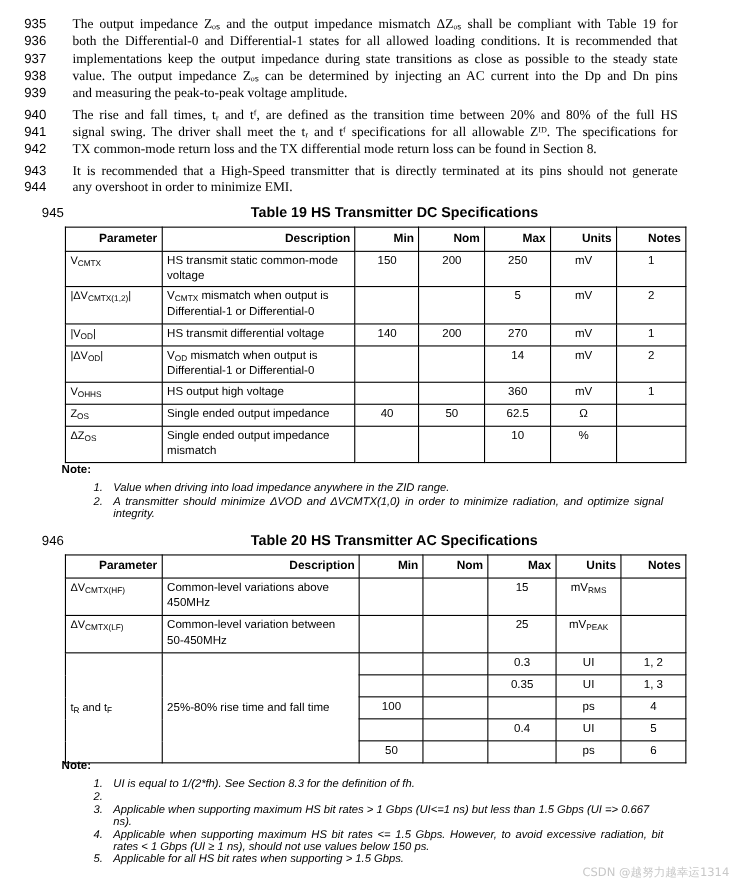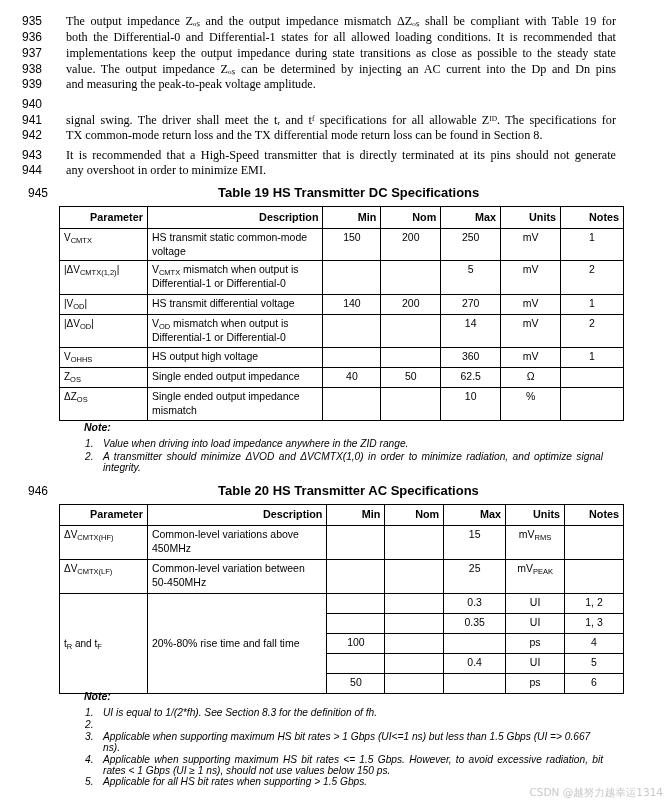--- a/index.html
+++ b/index.html
@@ -11,37 +11,37 @@
     position: absolute; left: 0; width: 669px; height: 16px;
     font-family: "Liberation Serif", serif; font-size: 12.2px; line-height: 16px;
   }
   .ln {
     position: absolute; left: 22px; width: 30px;
     font-family: "Liberation Sans", sans-serif; font-size: 12px;
   }
   .lt { position: absolute; left: 66px; width: 550px; white-space: nowrap; }
   .lt.j { text-align: justify; text-align-last: justify; }
   .caption {
-    position: absolute; left: 6px; width: 589px; height: 18px;
+    position: absolute; left: 16px; width: 589px; height: 18px;
     font-family: "Liberation Sans", sans-serif; font-weight: bold; font-size: 13px;
   }
   .caption .ln { font-weight: normal; font-size: 12px; top: 1px; }
   .caption .ct { position: absolute; left: 212px; top: 0; white-space: nowrap; }
   table {
     position: absolute; border-collapse: collapse;
     font-family: "Liberation Sans", sans-serif; font-size: 10.5px;
   }
   td, th { border: 1px solid #000; vertical-align: top; padding: 2px 4px; line-height: 13.5px; }
   th { font-weight: bold; text-align: right; vertical-align: middle; font-size: 10.8px; }
   td.c { text-align: center; }
   td.p { font-size: 10px; }
   sub { font-size: 7.5px; vertical-align: -2px; line-height: 0; margin-top: 20px; }
   .note-title {
-    position: absolute; left: 84px; font-family: "Liberation Sans", sans-serif;
-    font-size: 10.5px; font-weight: bold; font-style: italic;
+    position: absolute; left: 56px; font-family: "Liberation Sans", sans-serif;
+    font-size: 10.5px; font-weight: bold; 
   }
   .note {
     position: absolute; font-family: "Liberation Sans", sans-serif; font-size: 10.2px;
     font-style: italic; line-height: 11px;
   }
   .note .n { position: absolute; left: 0; }
   .note .t { position: absolute; left: 18px; width: 500px; }
   .note .t.j { text-align: justify; }
   .watermark {
     position: absolute; right: 6px; top: 786px; font-family: "DejaVu Sans", sans-serif;
@@ -67,20 +67,21 @@
   <span class="ln">938</span>
   <span class="lt j">value. The output impedance Zₒₛ can be determined by injecting an AC current into the Dp and Dn pins</span>
 </div>
 <div class="line" style="top:76px">
   <span class="ln">939</span>
   <span class="lt">and measuring the peak-to-peak voltage amplitude.</span>
 </div>
 
 <div class="line" style="top:96px">
   <span class="ln">940</span>
+  <span class="lt j">The rise and fall times, tᵣ and tᶠ, are defined as the transition time between 20% and 80% of the full HS</span>
 </div>
 <div class="line" style="top:112px">
   <span class="ln">941</span>
   <span class="lt j">signal swing. The driver shall meet the tᵣ and tᶠ specifications for all allowable Zᴵᴰ. The specifications for</span>
 </div>
 <div class="line" style="top:127px">
   <span class="ln">942</span>
   <span class="lt">TX common-mode return loss and the TX differential mode return loss can be found in Section 8.</span>
 </div>
 
@@ -232,21 +233,21 @@
     <td class="p"><span>ΔV</span><sub>CMTX(LF)</sub></td>
     <td>Common-level variation between 50-450MHz</td>
     <td class="c"></td>
     <td class="c"></td>
     <td class="c">25</td>
     <td class="c"><span>mV</span><sub>PEAK</sub></td>
     <td class="c"></td>
   </tr>
   <tr style="height:20px">
     <td rowspan="5" class="p" style="vertical-align:middle"><span>t</span><sub>R</sub><span> and t</span><sub>F</sub></td>
-    <td rowspan="5" style="vertical-align:middle">20%-80% rise time and fall time</td>
+    <td rowspan="5" style="vertical-align:middle">25%-80% rise time and fall time</td>
     <td class="c"></td>
     <td class="c"></td>
     <td class="c">0.3</td>
     <td class="c">UI</td>
     <td class="c">1, 2</td>
   </tr>
   <tr style="height:20px">
     <td class="c"></td>
     <td class="c"></td>
     <td class="c">0.35</td>

